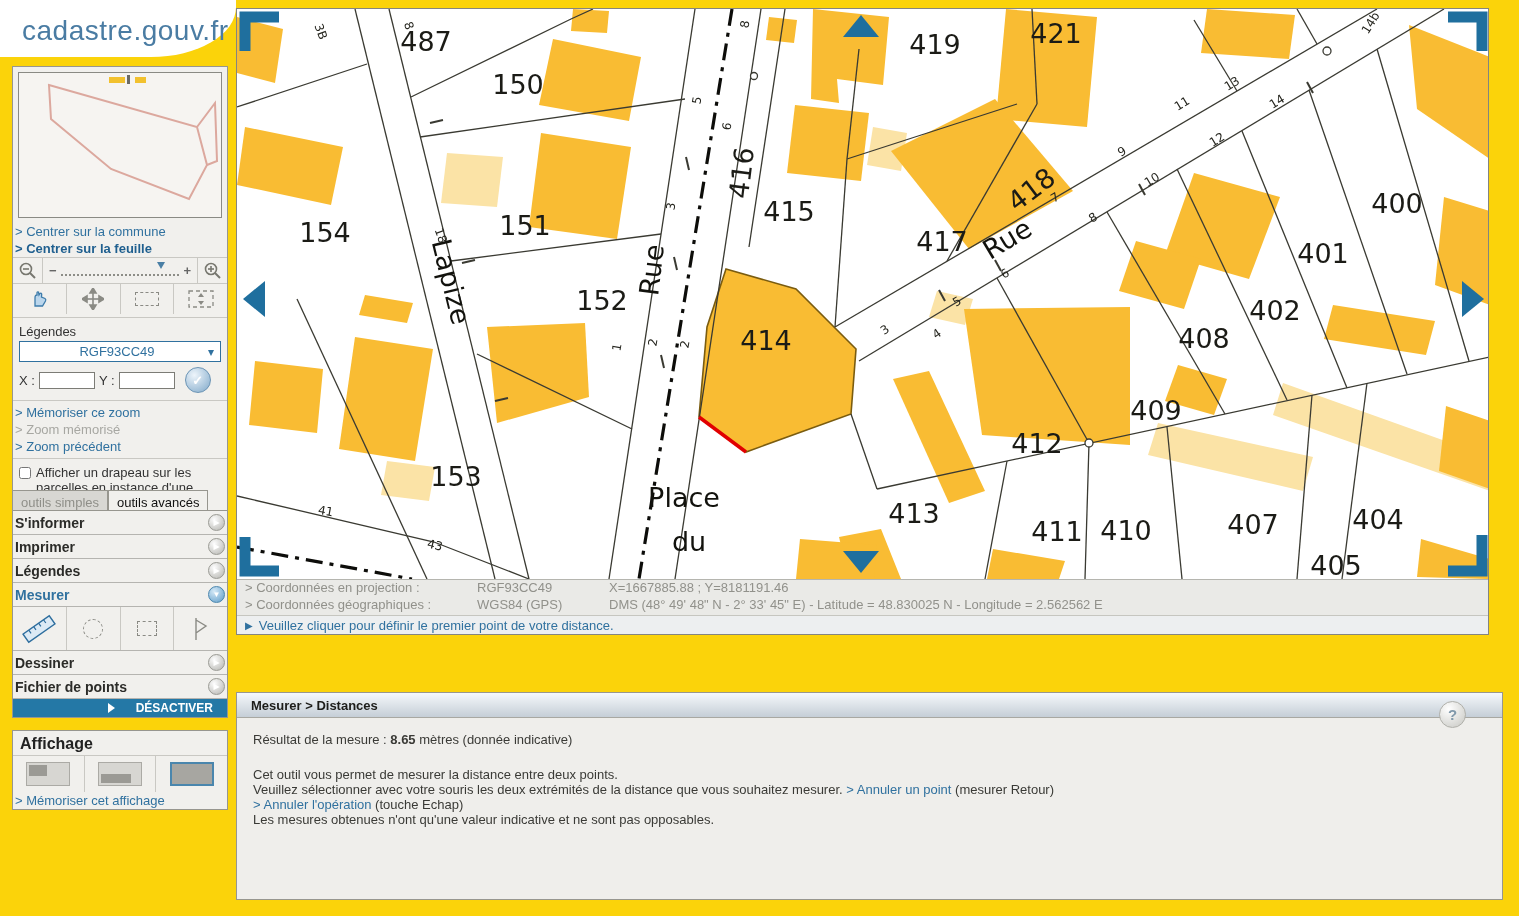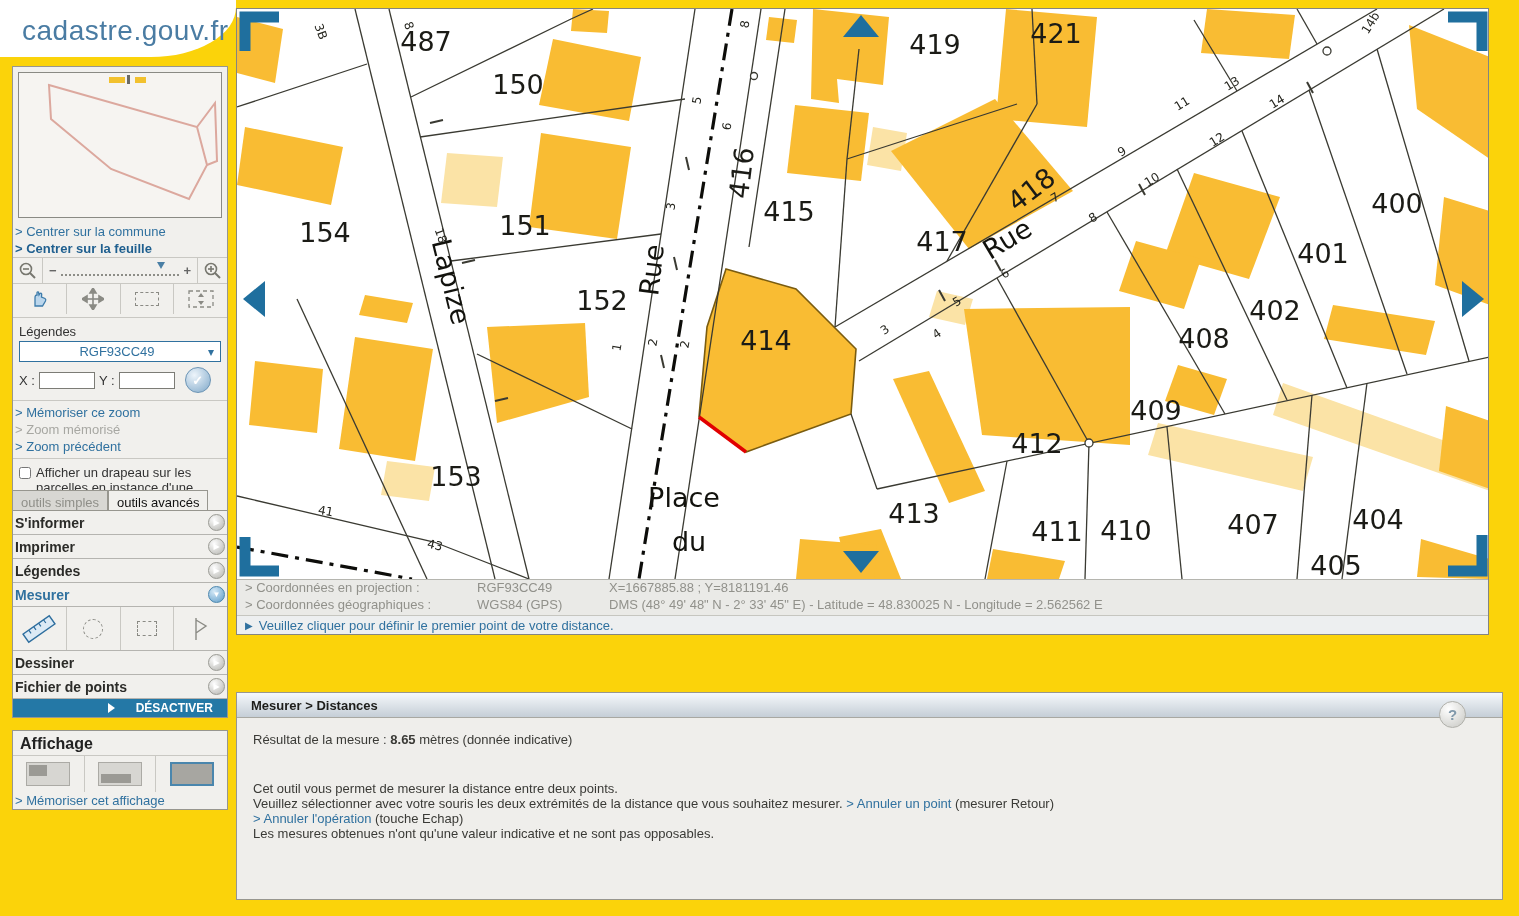--- a/index.html
+++ b/index.html
@@ -100,21 +100,21 @@
   .crow .c1{width:232px}
   .crow .c2{width:132px}
   .crow .c3{flex:1}
   #instruction{height:19px;background:#EDEFF0;border-top:1px solid #c6c6c0;display:flex;align-items:center;padding:0 8px;color:var(--accent-blue)}
   #instruction .tri{color:var(--accent-blue);font-size:10px;margin-right:6px}
 
   
   #measure-panel{position:absolute;left:236px;top:692px;width:1267px;height:208px;background:#EFEEEB;border:1px solid #97968F}
   #mp-header{height:25px;background:linear-gradient(#F5F8FB,#C5CED7);border-bottom:1px solid #a8a8a2;display:flex;align-items:center;padding:0 14px;font-weight:bold;color:#1d1d1a}
   #mp-body{padding:14px 16px;line-height:15px;color:#3a3a36}
-  #mp-body .result{margin-bottom:34px}
+  #mp-body .result{margin-bottom:20px}
   #mp-body a{color:var(--accent-blue);text-decoration:none}
   .helpball{position:absolute;right:36px;top:8px;width:27px;height:27px;border-radius:50%;border:1px solid #b0b0aa;background:radial-gradient(circle at 35% 28%,#ffffff,#c7c7c2);color:#8199AB;font-weight:bold;display:flex;align-items:center;justify-content:center;font-size:15px}
 </style>
 </head>
 <body>
 
 <div id="logo">
   <div class="brand"><span>cadastre.gouv.fr</span></div>
 </div>
 

